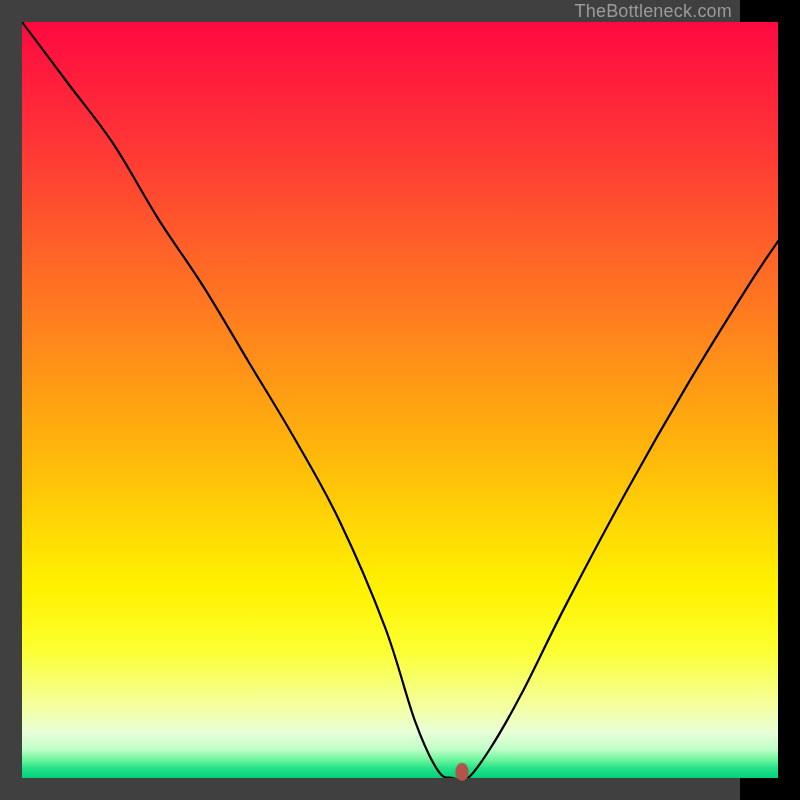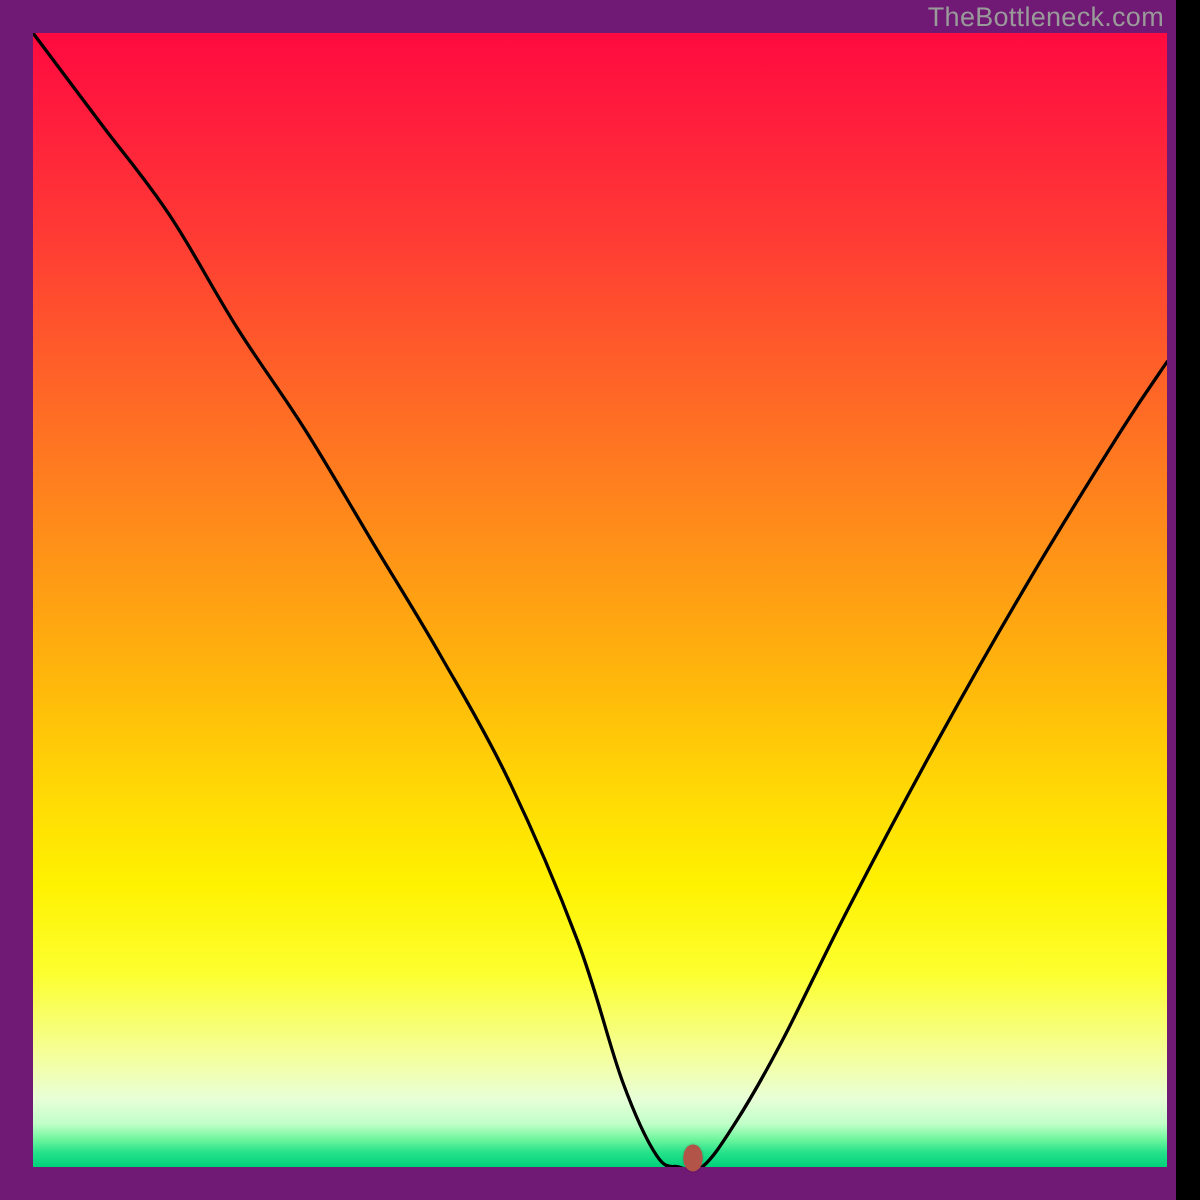--- a/index.html
+++ b/index.html
@@ -7,22 +7,21 @@
     padding: 0;
     width: 800px;
     height: 800px;
     background: #000000;
     overflow: hidden;
   }
   .container {
     position: relative;
     width: 740px;
     height: 800px;
-    background: #701a75;
-    padding-left: 44px;
+    background: #404040;
   }
   .plot-area {
     position: absolute;
     left: 22px;
     top: 22px;
     width: 756px;
     height: 756px;
     background: linear-gradient(to bottom,
       #ff0a40 0%,
       #ff1f3c 8%,

